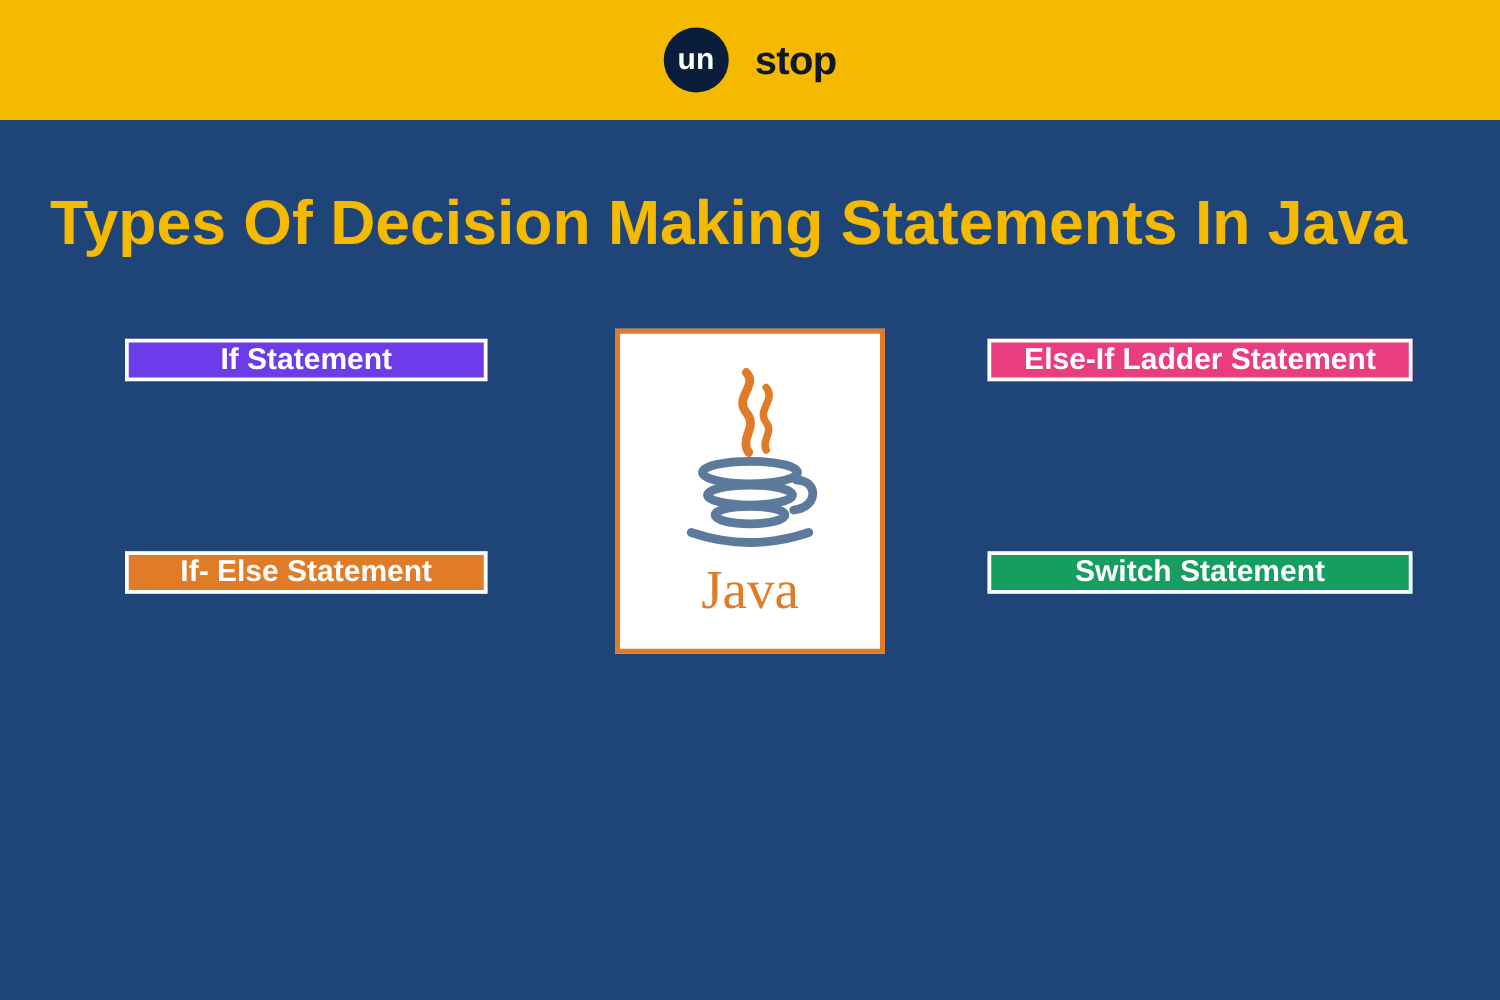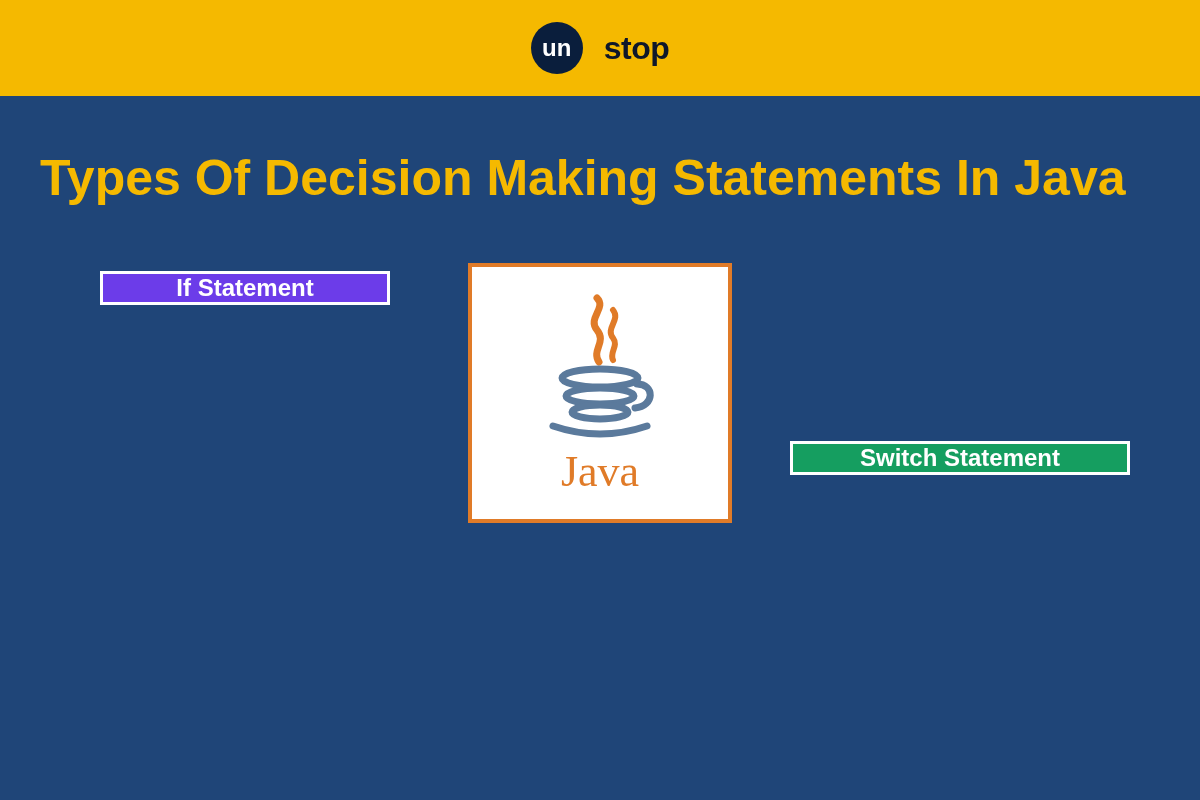--- a/index.html
+++ b/index.html
@@ -76,21 +76,21 @@
     .box-tl { top: 0; left: 60px; }
     .box-tr { top: 0; right: 30px; width: 340px; }
     .box-ml { top: 170px; left: 60px; }
     .box-mr { top: 170px; right: 30px; width: 340px; }
     .box-bc { top: 310px; left: 50%; transform: translateX(-50%); width: 310px; }
     .java-center {
       position: absolute;
       top: -8px;
       left: 50%;
       transform: translateX(-50%);
-      width: 264px;
+      width: 216px;
       height: 260px;
       background: #fff;
       border: 4px solid #e07b28;
       display: flex;
       flex-direction: column;
       align-items: center;
       justify-content: center;
       padding: 12px;
     }
     .java-text {
@@ -115,21 +115,27 @@
 
 <div class="content">
   <h1 class="title">Types Of Decision Making Statements In Java</h1>
 
   <div class="grid">
 
     <div class="box box-purple box-tl">
       <span>If  Statement</span>
     </div>
 
+    <div class="box box-pink box-tr">
+      <span>Else-If Ladder Statement</span>
+    </div>
 
+    <div class="box box-orange box-ml">
+      <span>If- Else Statement</span>
+    </div>
 
     <div class="box box-green box-mr">
       <span>Switch Statement</span>
     </div>
 
 
     <div class="java-center">
       <svg width="130" height="150" viewBox="0 0 130 150">
 
         <path d="M 62 8 C 72 18, 52 28, 62 40 C 72 52, 56 60, 64 72" stroke="#e07b28" stroke-width="7" fill="none" stroke-linecap="round"></path>

